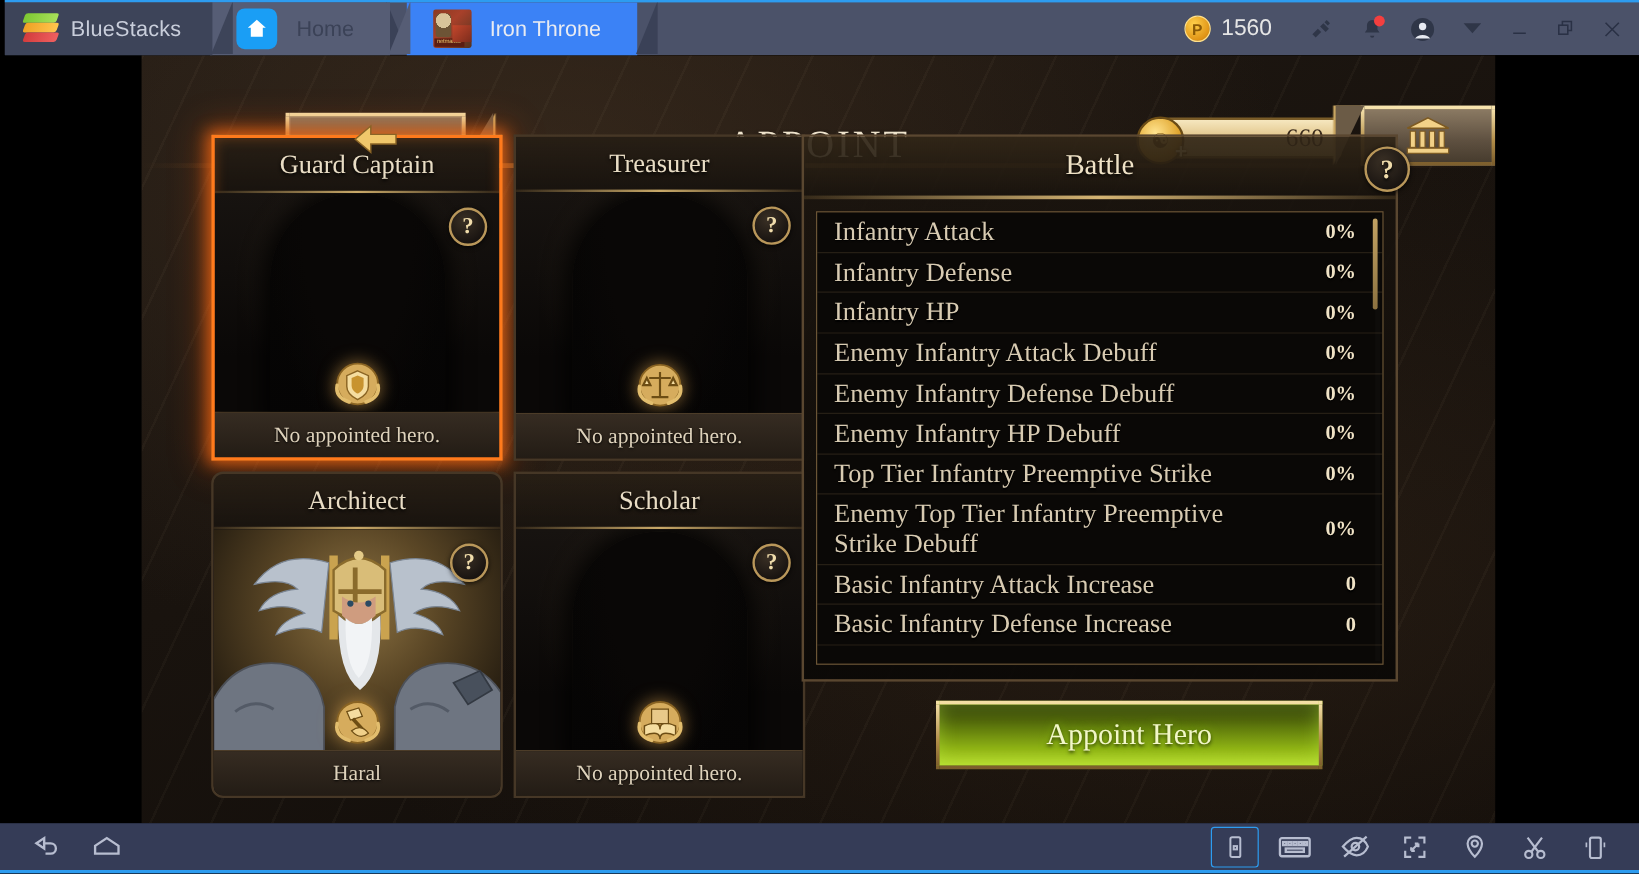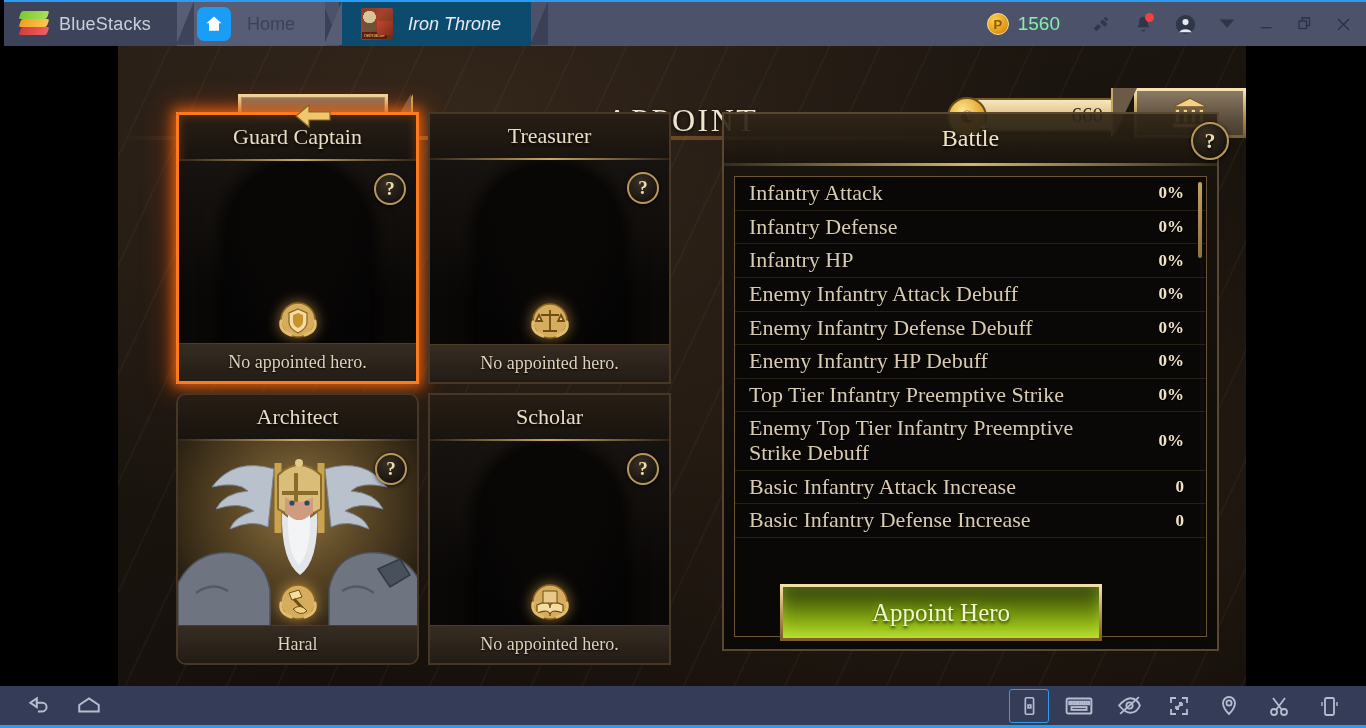--- a/index.html
+++ b/index.html
@@ -64,21 +64,21 @@
     border-width: 44px 0 0 18px;
     border-color: transparent transparent transparent #565d75;
   }
   .tab-home::after {
     content: ""; position: absolute; right: -17px; top: 0;
     width: 0; height: 0; border-style: solid;
     border-width: 0 0 44px 18px;
     border-color: transparent transparent #565d75 transparent;
   }
   .tab-home .tab-label { color: #3b4257; }
-  .tab-game { background: #0c4a6e; z-index: 3; margin-left: 14px; font-style: italic; }
+  .tab-game { background: #3b82f6; z-index: 3; margin-left: 14px; }
   .tab-game::before {
     content: ""; position: absolute; left: -17px; top: 0;
     width: 0; height: 0; border-style: solid;
     border-width: 44px 0 0 18px;
     border-color: transparent transparent transparent #3a4157;
   }
   .tab-game::after {
     content: ""; position: absolute; right: -17px; top: 0;
     width: 0; height: 0; border-style: solid;
     border-width: 0 0 44px 18px;
@@ -118,21 +118,21 @@
     display: flex; align-items: center; margin-right: 20px;
   }
   .coin-p {
     width: 22px; height: 22px; border-radius: 50%;
     background: radial-gradient(circle at 35% 30%, #ffd04a, #e09416 70%, #b26f0d);
     border: 1px solid #ffe08a;
     color: #8a5a06; font-size: 13px; font-weight: bold;
     display: flex; align-items: center; justify-content: center;
     margin-right: 9px;
   }
-  .points-val { color: #86efac; font-size: 19px; }
+  .points-val { color: #e5e5e5; font-size: 19px; }
   .tb-icon {
     width: 34px; height: 34px; margin: 0 4px;
     display: flex; align-items: center; justify-content: center;
     position: relative; cursor: pointer;
   }
   .tb-icon svg { fill: #2f3648; }
   .notif-dot {
     position: absolute; right: 6px; top: 6px;
     width: 9px; height: 9px; border-radius: 50%; background: #f43f3f;
   }
@@ -315,22 +315,22 @@
     display: flex; align-items: center; justify-content: center;
     background: linear-gradient(180deg,#362c22,#231c15);
     border-top: 1px solid #4c3c28;
     font-family: "Liberation Serif", serif;
     font-size: 18px; color: #ded2bb;
     text-shadow: 0 1px 2px #000;
   }
 
   
   .stats-panel {
-    position: absolute; left: 604px; top: 66px;
-    width: 497px; height: 539px;
+    position: absolute; left: 550px; top: 66px;
+    width: 497px; height: 456px;
     background: linear-gradient(180deg, rgba(26,20,14,.85), rgba(10,8,6,.92));
     border: 2px solid #5a4730;
     display: flex; flex-direction: column;
   }
   .stats-header {
     height: 52px; flex: none; position: relative;
     display: flex; align-items: center; justify-content: center;
     font-family: "Liberation Serif", serif;
     font-size: 24px; color: #efe2c6;
     text-shadow: 0 2px 3px #000;

